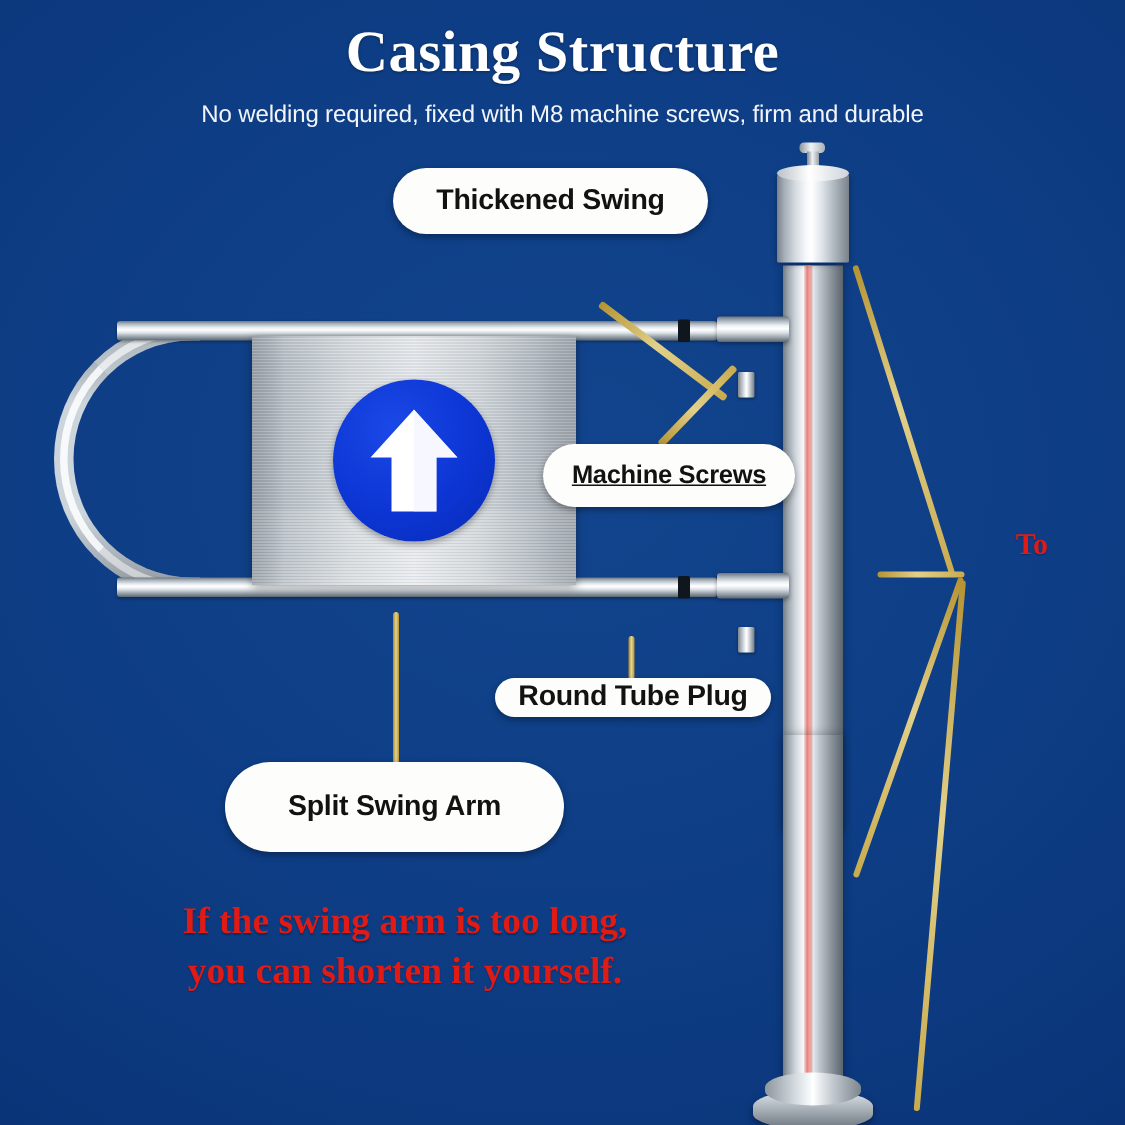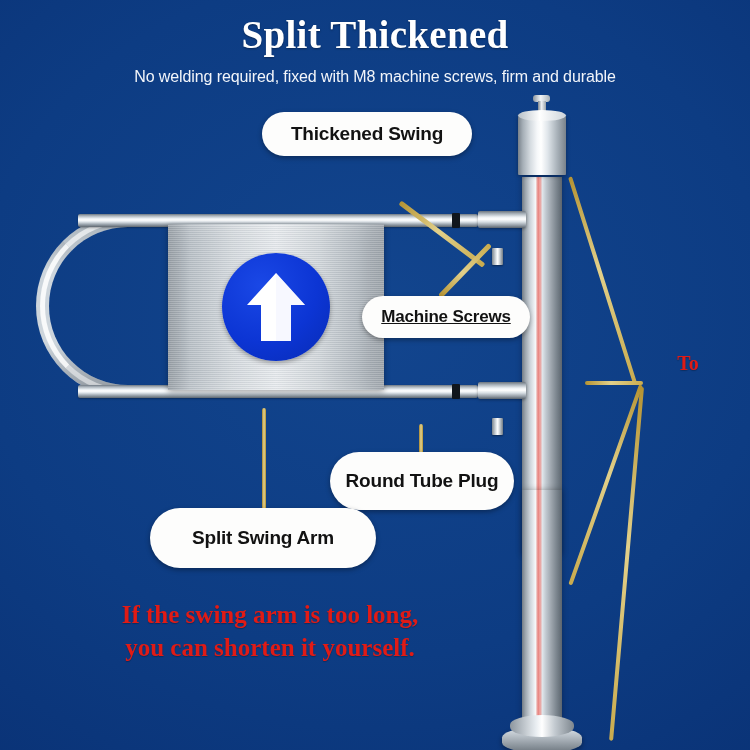--- a/index.html
+++ b/index.html
@@ -47,21 +47,21 @@
     color:#121212;
     font-weight:bold;
     font-size:19px;
     letter-spacing:-.2px;
     box-shadow:0 2px 5px rgba(0,0,0,.35);
     white-space:nowrap;
     z-index:40;
   }
   #pill-casing   { left:262px; top:112px; width:210px; height:44px; }
   #pill-screws   { left:362px; top:296px; width:168px; height:42px; font-size:17px;text-decoration:underline;}
-  #pill-plug     { left:330px; top:452px; width:184px; height:58px;justify-content:center; }
+  #pill-plug     { left:330px; top:452px; width:184px; height:26px;justify-content:center; }
   #pill-arm      { left:150px; top:508px; width:226px; height:60px; }
 
   
   .lead {
     position:absolute;
     background:linear-gradient(90deg,#b59333,#e2d08a 45%,#c9ab4e);
     transform-origin:0 50%;
     border-radius:2px;
     z-index:20;
   }
@@ -299,21 +299,21 @@
     background:transparent;
     z-index:11;
   }
   #joint-a { top:371px; }
 </style>
 </head>
 <body>
 
 <div id="stage">
 
-  <div class="title">Split Thickened</div>
+  <div class="title">Casing Structure</div>
   <div class="subtitle">No welding required, fixed with M8 machine screws, firm and durable</div>
 
   <div class="lead" style="left:400px; top:200px; width:105px; height:5px; transform:rotate(37deg);"></div>
 
   <div class="lead" style="left:440px; top:294px; width:72px; height:5px; transform:rotate(-46deg);"></div>
 
   <div class="lead-v" style="left:419px; top:424px; width:4px; height:30px;"></div>
 
   <div class="lead-v" style="left:262px; top:408px; width:4px; height:106px;"></div>
 

